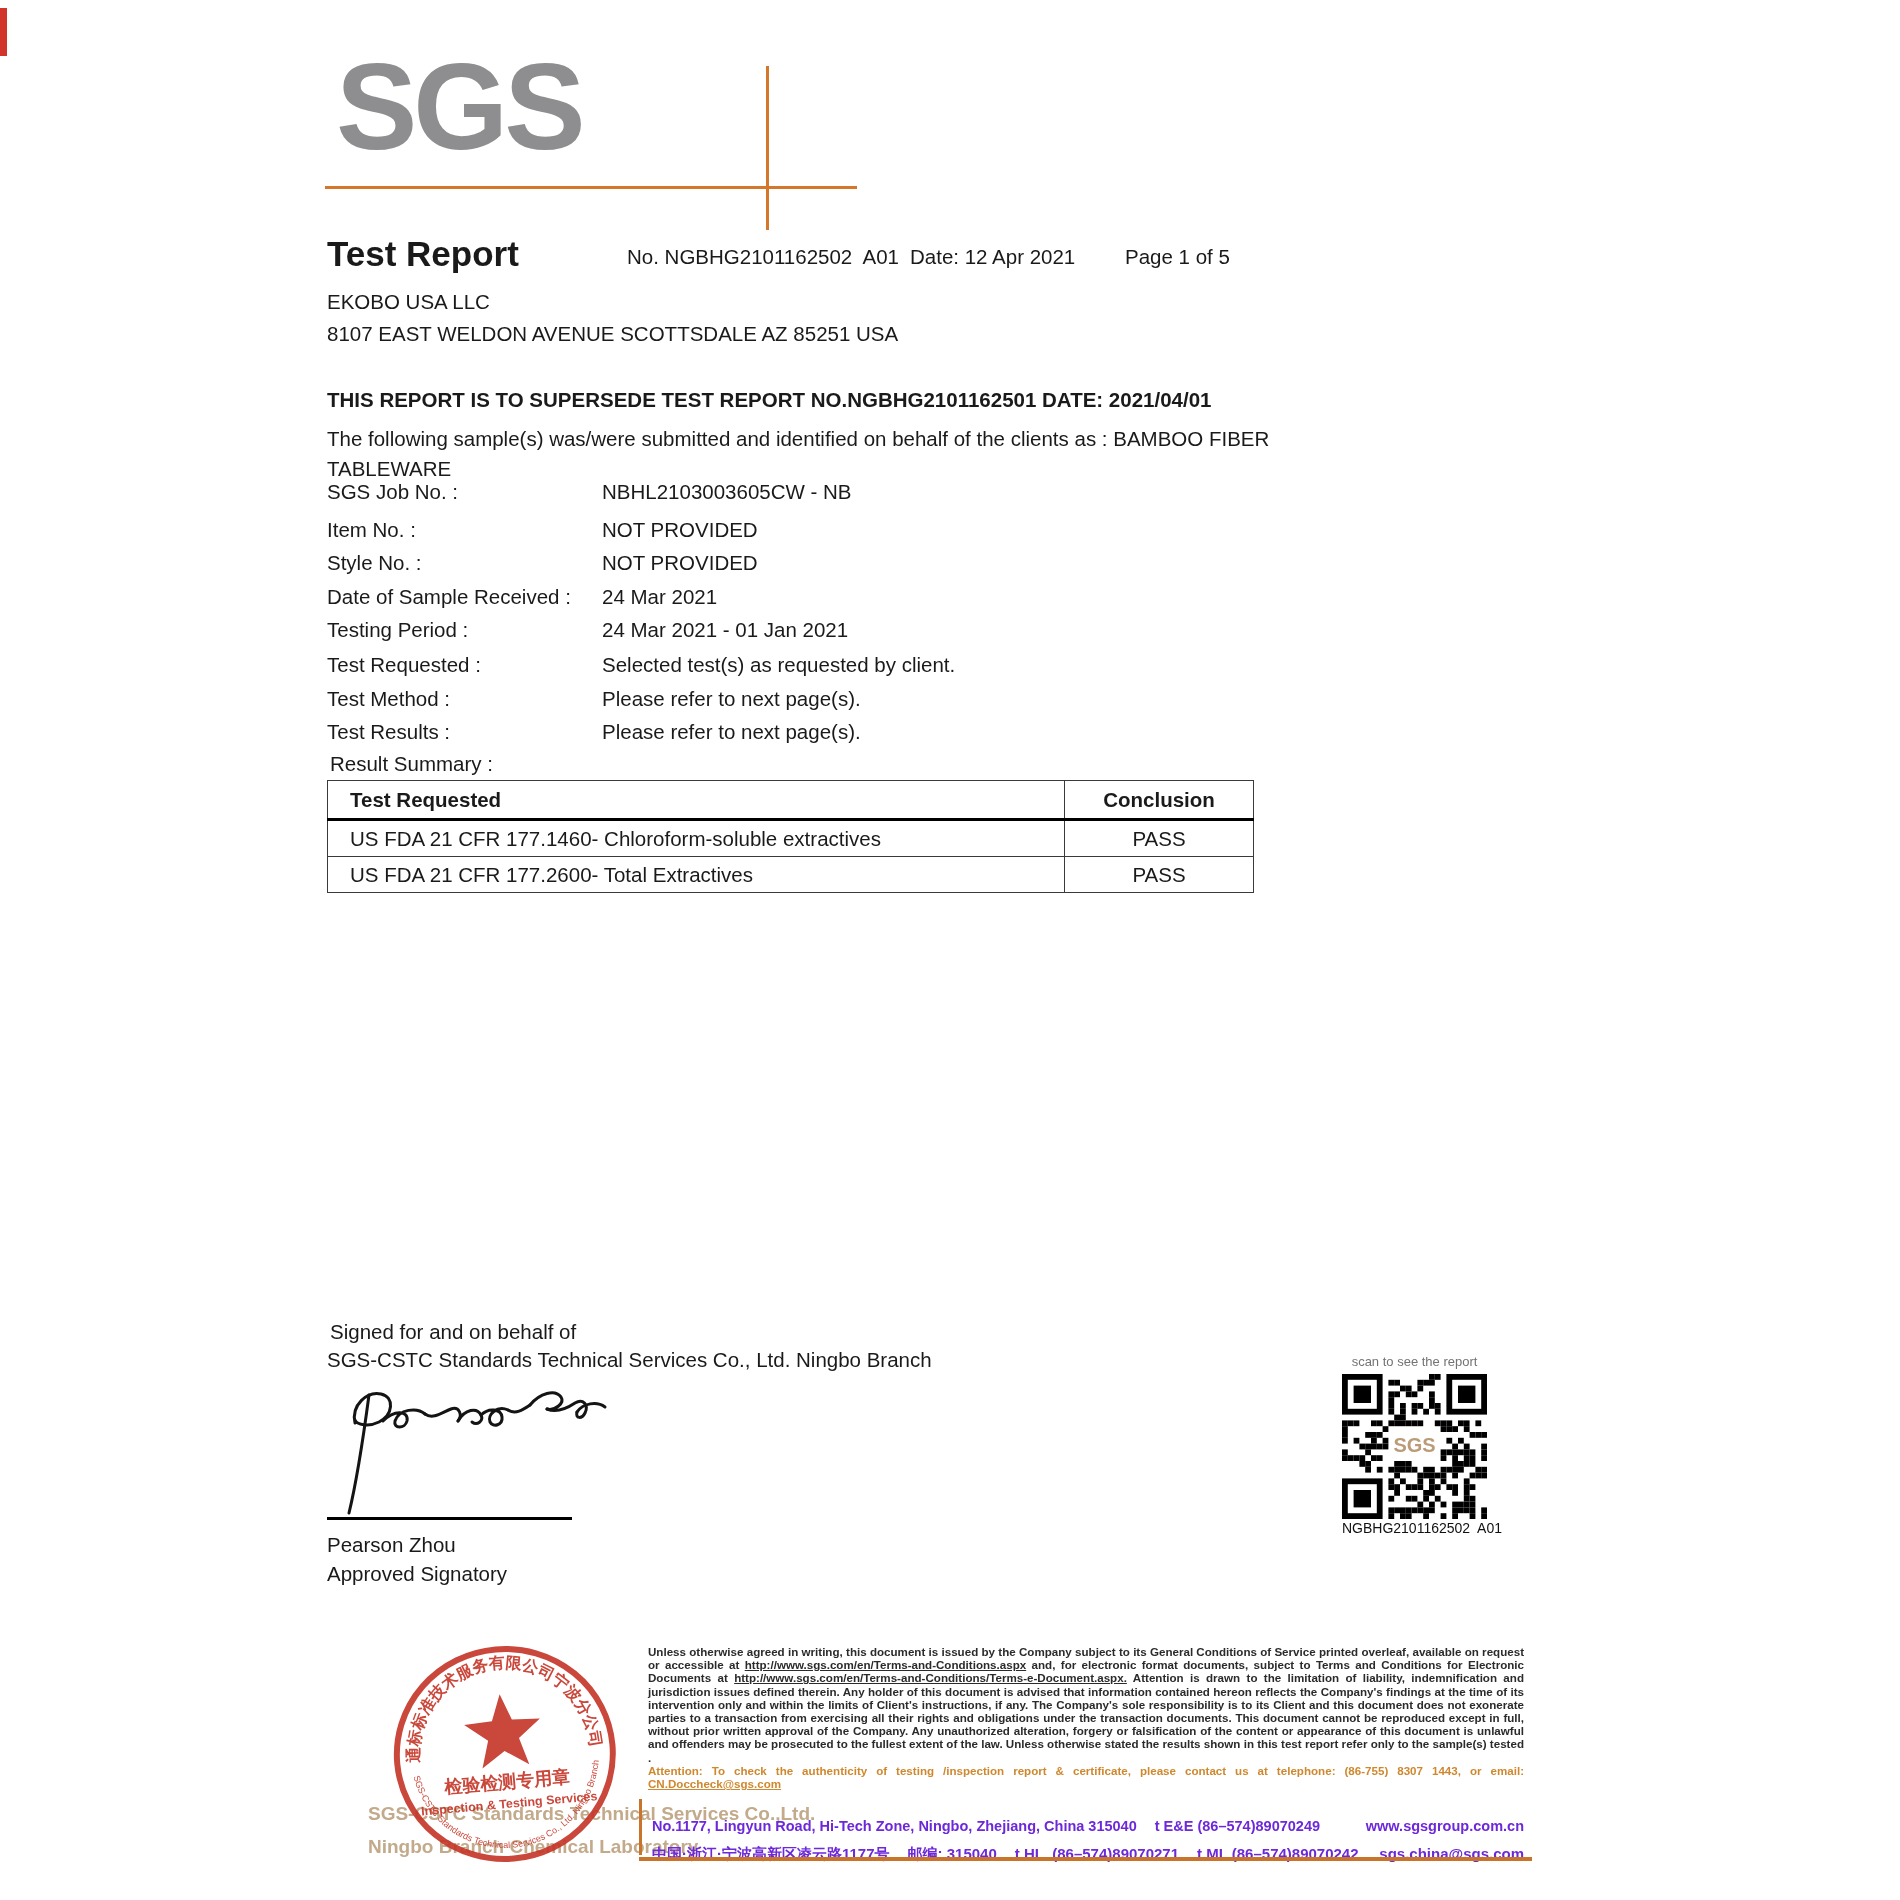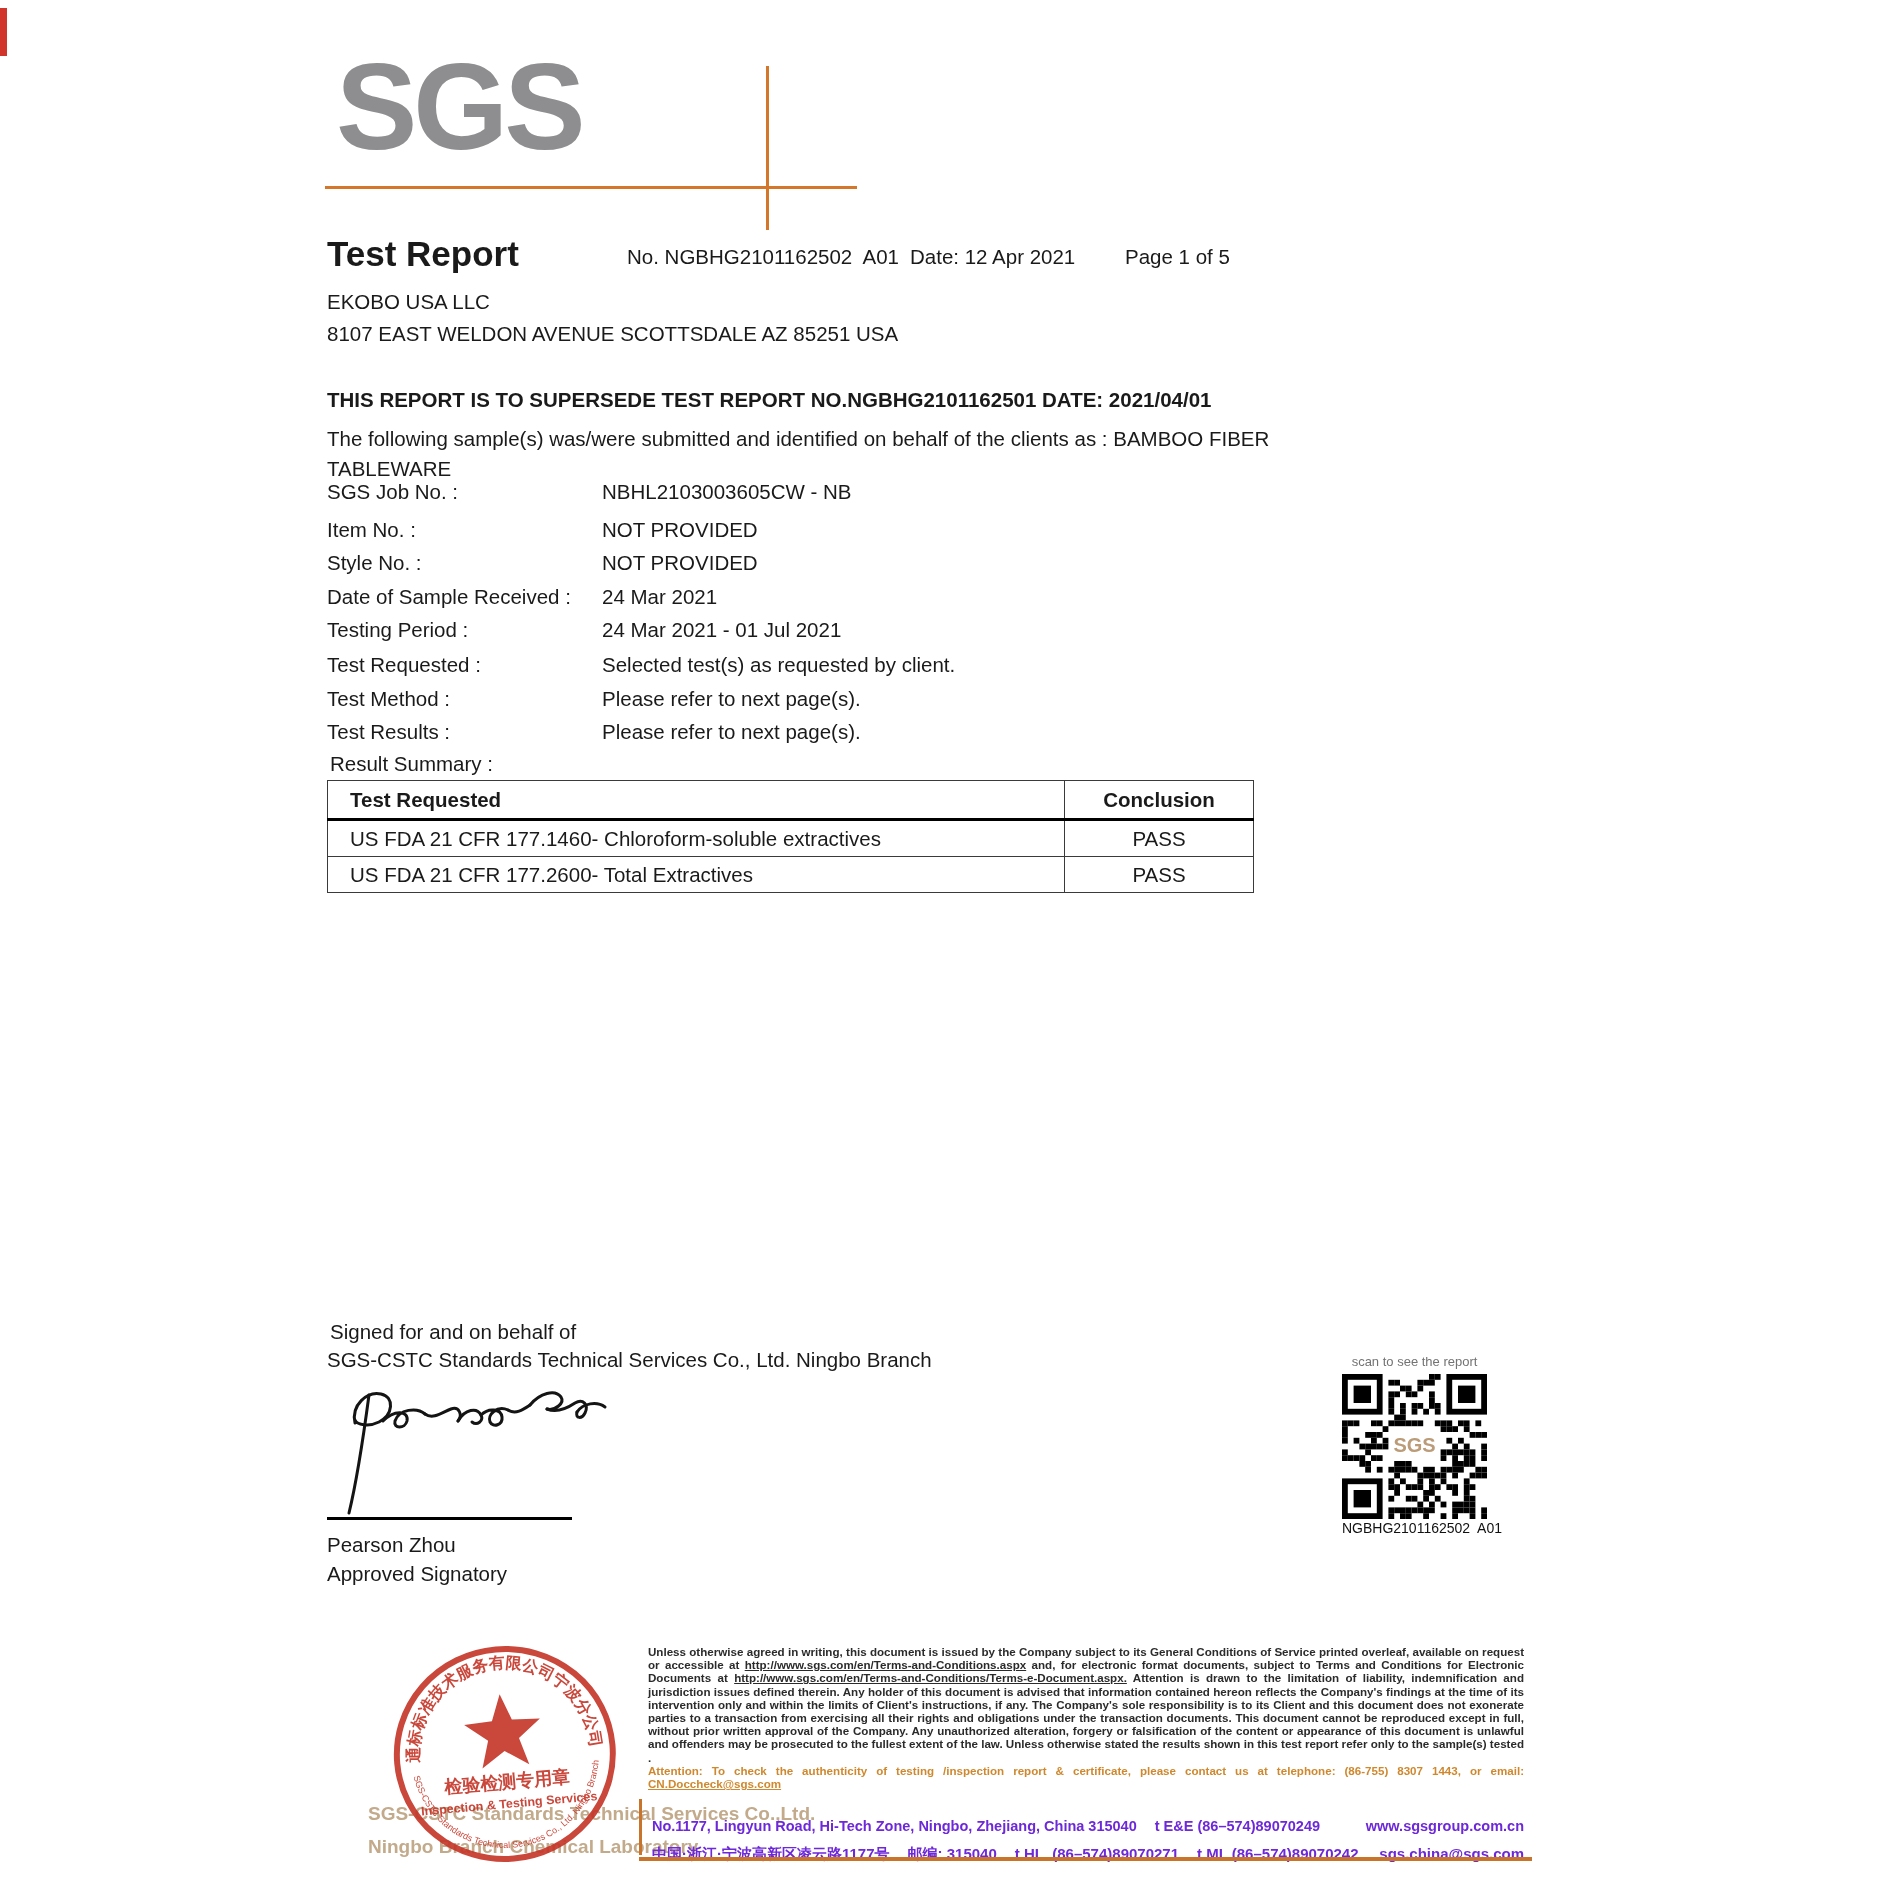--- a/index.html
+++ b/index.html
@@ -91,21 +91,21 @@
 
   <div class="abs" id="supersede">THIS REPORT IS TO SUPERSEDE TEST REPORT NO.NGBHG2101162501 DATE: 2021/04/01</div>
 
   <div class="abs" id="intro-1">The following sample(s) was/were submitted and identified on behalf of the clients as : BAMBOO FIBER</div>
   <div class="abs" id="intro-2">TABLEWARE</div>
 
   <div class="detail-row" style="top:480px"><span class="detail-label">SGS Job No. :</span><span class="detail-value">NBHL2103003605CW - NB</span></div>
   <div class="detail-row" style="top:518px"><span class="detail-label">Item No. :</span><span class="detail-value">NOT PROVIDED</span></div>
   <div class="detail-row" style="top:551px"><span class="detail-label">Style No. :</span><span class="detail-value">NOT PROVIDED</span></div>
   <div class="detail-row" style="top:585px"><span class="detail-label">Date of Sample Received :</span><span class="detail-value">24 Mar 2021</span></div>
-  <div class="detail-row" style="top:618px"><span class="detail-label">Testing Period :</span><span class="detail-value">24 Mar 2021 - 01 Jul 2021</span></div>
+  <div class="detail-row" style="top:618px"><span class="detail-label">Testing Period :</span><span class="detail-value">24 Mar 2021 - 01 Jan 2021</span></div>
   <div class="detail-row" style="top:653px"><span class="detail-label">Test Requested :</span><span class="detail-value">Selected test(s) as requested by client.</span></div>
   <div class="detail-row" style="top:687px"><span class="detail-label">Test Method :</span><span class="detail-value">Please refer to next page(s).</span></div>
   <div class="detail-row" style="top:720px"><span class="detail-label">Test Results :</span><span class="detail-value">Please refer to next page(s).</span></div>
 
   <div class="abs" id="result-summary-heading">Result Summary :</div>
   <table class="abs" id="summary-table">
     <tbody>
         <tr>
       <th>Test Requested</th>
       <th class="conclusion-col">Conclusion</th>

